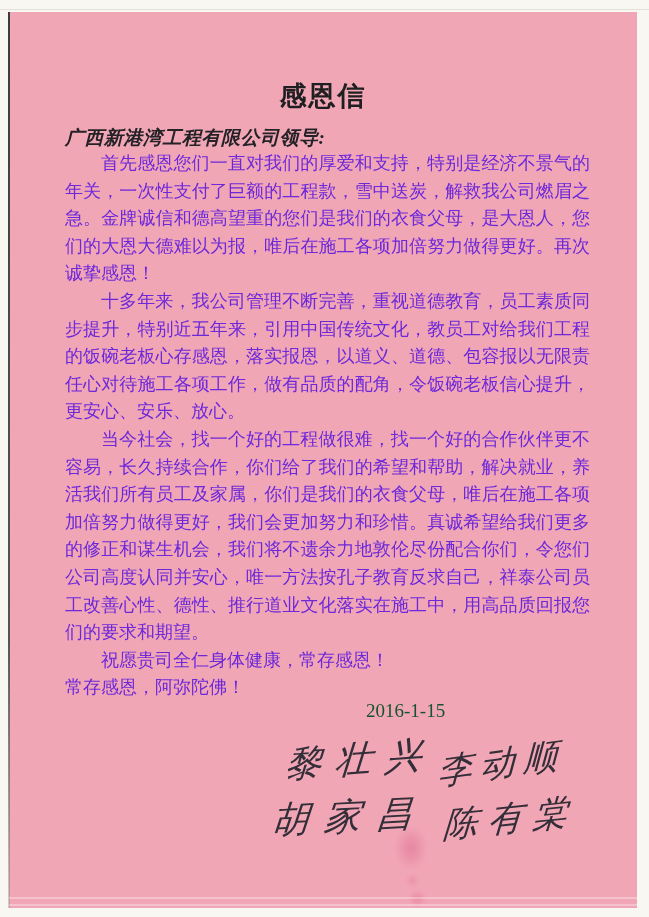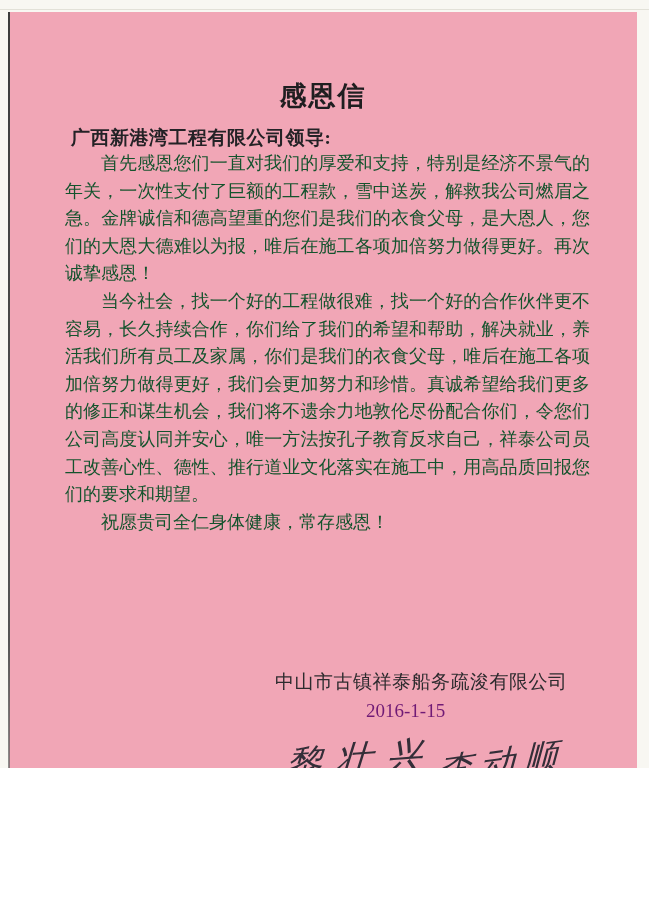--- a/index.html
+++ b/index.html
@@ -1,18 +1,18 @@
 <!DOCTYPE html>
 <html><head>
 <meta charset="utf-8">
 <style>
   html, body { margin:0; padding:0; }
   .scan {
     position:relative;
-    width:649px; height:768px;
+    width:649px; height:917px;
     background:#f8f7f2;
     overflow:hidden;
     font-family:"Liberation Serif","DejaVu Serif",serif;
   }
   .top-line { position:absolute; left:0; top:9px; width:100%; height:1px; background:#e2e1d8; }
   .paper {
     position:absolute; left:9px; top:12px;
     width:628px; height:896px;
     background:#f1a6b6;
   }
@@ -20,38 +20,39 @@
     position:absolute; left:-1px; top:0; width:2px; height:100%;
     background:linear-gradient(#3c3c3c, #555555 70%, rgba(90,90,90,0.25));
   }
   .title {
     position:absolute; top:66px; left:0; width:100%;
     margin:0; text-align:center;
     font-size:27px; font-weight:bold; letter-spacing:2px;
     color:#1f1e20;
   }
   .salutation {
-    position:absolute; top:113px; left:62px;
+    position:absolute; top:113px; left:56px;
     font-size:19px; font-weight:bold; color:#242226;
     letter-spacing:0.5px;
+    font-style:italic;
   }
   .body {
     position:absolute; top:138px; left:56px; width:525px;
-    font-size:18px; line-height:27.6px; color:#14532d;
+    font-size:18px; line-height:27.6px; color:#6d28d9;
     text-align:justify;
   }
   .para { margin:0; text-indent:2em; }
   .para.no-indent { text-indent:0; }
   .company {
     position:absolute; top:657px; left:266px;
     font-size:19px; color:#2d2b2e; letter-spacing:0.5px;
   }
   .date {
     position:absolute; top:688px; left:357px;
-    font-size:19px; color:#701a75;
+    font-size:19px; color:#14532d;
   }
   .sig {
     position:absolute;
     font-family:"DejaVu Serif",cursive;
     font-style:italic;
     color:#24242e;
     opacity:0.92;
     white-space:nowrap;
   }
   .sig1 { left:276px; top:723px; font-size:37px; letter-spacing:13px; transform:rotate(-4deg) skewX(-8deg); }
@@ -83,25 +84,26 @@
 
   <div class="paper">
     <div class="left-edge"></div>
 
     <h1 class="title">感恩信</h1>
 
     <div class="salutation">广西新港湾工程有限公司领导:</div>
 
     <div class="body">
       <p class="para">首先感恩您们一直对我们的厚爱和支持，特别是经济不景气的年关，一次性支付了巨额的工程款，雪中送炭，解救我公司燃眉之急。金牌诚信和德高望重的您们是我们的衣食父母，是大恩人，您们的大恩大德难以为报，唯后在施工各项加倍努力做得更好。再次诚挚感恩！</p>
+      <p class="para">十多年来，我公司管理不断完善，重视道德教育，员工素质同步提升，特别近五年来，引用中国传统文化，教员工对给我们工程的饭碗老板心存感恩，落实报恩，以道义、道德、包容报以无限责任心对待施工各项工作，做有品质的配角，令饭碗老板信心提升，更安心、安乐、放心。</p>
       <p class="para">当今社会，找一个好的工程做很难，找一个好的合作伙伴更不容易，长久持续合作，你们给了我们的希望和帮助，解决就业，养活我们所有员工及家属，你们是我们的衣食父母，唯后在施工各项加倍努力做得更好，我们会更加努力和珍惜。真诚希望给我们更多的修正和谋生机会，我们将不遗余力地敦伦尽份配合你们，令您们公司高度认同并安心，唯一方法按孔子教育反求自己，祥泰公司员工改善心性、德性、推行道业文化落实在施工中，用高品质回报您们的要求和期望。</p>
       <p class="para">祝愿贵司全仁身体健康，常存感恩！</p>
+      <p class="para no-indent">常存感恩，阿弥陀佛！</p>
     </div>
 
-    <div class="company">中山市古镇祥泰船务疏浚有限公司</div>
     <div class="date">2016-1-15</div>
 
     <div class="sig sig1">黎壮兴</div>
     <div class="sig sig2">李动顺</div>
     <div class="sig sig3">胡家昌</div>
     <div class="sig sig4">陈有棠</div>
 
     <div class="stain stain1"></div>
     <div class="stain stain2"></div>
     <div class="stain stain3"></div>

